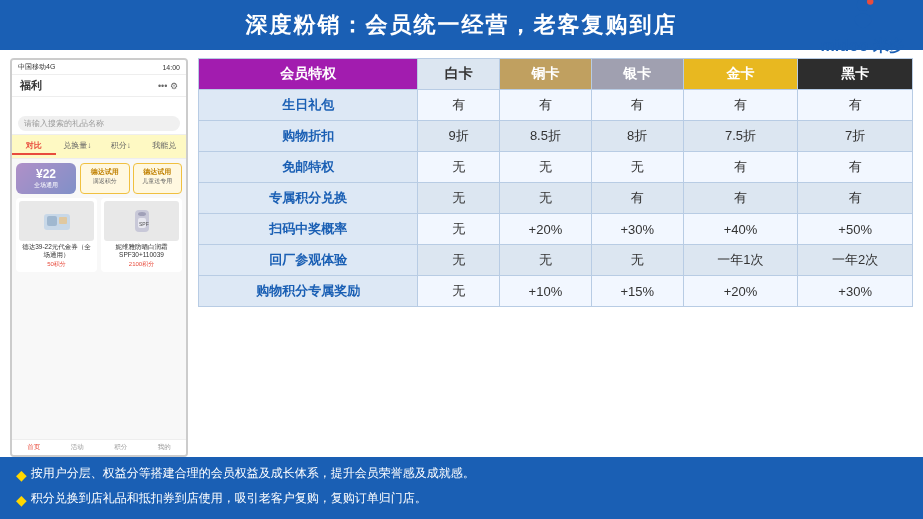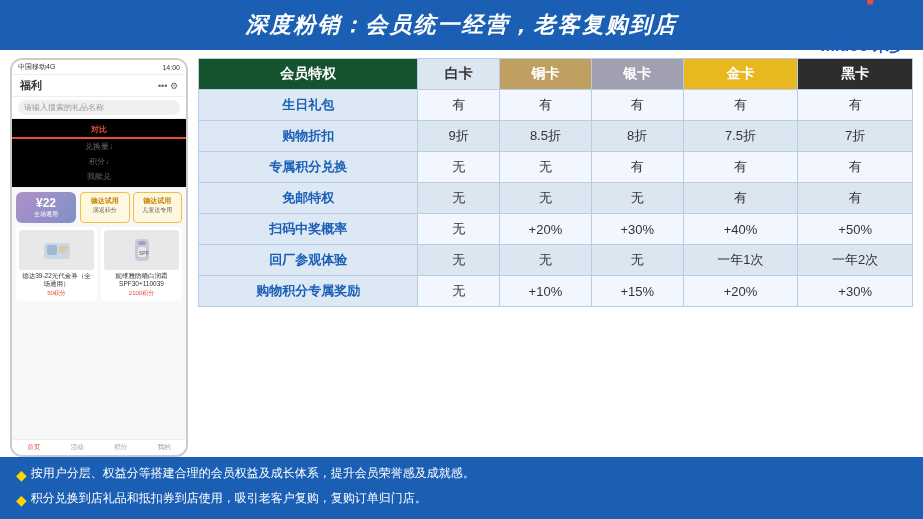--- a/index.html
+++ b/index.html
@@ -25,21 +25,20 @@
       background: #1a5fb4;
       text-align: center;
       padding: 10px 0;
       position: relative;
     }
     .header-title {
       color: #fff;
       font-size: 22px;
       font-weight: bold;
       letter-spacing: 2px;
-      font-style: italic;
     }
     .logo-area {
       position: absolute;
       right: 18px;
       top: 50%;
       transform: translateY(-50%);
       display: flex;
       flex-direction: column;
       align-items: center;
     }
@@ -60,21 +59,21 @@
       flex: 1;
       padding: 8px 10px 0 10px;
       gap: 10px;
     }
 
     
     .phone-mockup {
       width: 178px;
       flex-shrink: 0;
       background: #f5f5f5;
-      border-radius: 12px;
+      border-radius: 4px;
       border: 2px solid #ccc;
       overflow: hidden;
       display: flex;
       flex-direction: column;
       font-size: 9px;
     }
     .phone-status-bar {
       background: #fff;
       padding: 2px 6px;
       display: flex;
@@ -96,27 +95,27 @@
       background: #fff;
       padding: 3px 6px;
       border-bottom: 1px solid #eee;
     }
     .phone-search-bar {
       background: #f0f0f0;
       border-radius: 8px;
       padding: 2px 6px;
       font-size: 8px;
       color: #999;
+      margin-top: 16px;
     }
     .phone-tabs {
-      background: #000000;
+      background: #fef9c3;
       display: flex;
       padding: 3px 0;
       border-bottom: 1px solid #eee;
-      flex-direction: column;
     }
     .phone-tab {
       flex: 1;
       text-align: center;
       font-size: 8px;
       color: #666;
       padding: 2px 0;
     }
     .phone-tab.active {
       color: #e84c3d;
@@ -243,21 +242,21 @@
       background: #1a5fb4;
       color: #fff;
     }
 
     .privilege-table thead th {
       font-weight: bold;
       font-size: 14px;
     }
 
     .privilege-table thead th:first-child {
-      background: #14532d;
+      background: #a21caf;
       margin-top: 10px;
     }
 
     .col-white { background: #dce6f1; color: #333; margin-left: 6px; }
     .col-bronze { background: #c0a060; color: #fff; }
     .col-silver { background: #a0a0b0; color: #fff; }
     .col-gold { background: #e8b820; color: #fff; }
     .col-black { background: #2d2d2d; color: #fff; }
 
     .privilege-table tbody tr:nth-child(odd) {
@@ -411,32 +410,32 @@
           </tr>
           <tr>
             <td>购物折扣</td>
             <td>9折</td>
             <td>8.5折</td>
             <td>8折</td>
             <td>7.5折</td>
             <td>7折</td>
           </tr>
           <tr>
+            <td>免邮特权</td>
+            <td>无</td>
+            <td>无</td>
+            <td>无</td>
+            <td>有</td>
+            <td>有</td>
+          </tr>
+          <tr>
             <td>专属积分兑换</td>
             <td>无</td>
             <td>无</td>
             <td>有</td>
-            <td>有</td>
-            <td>有</td>
-          </tr>
-          <tr>
-            <td>免邮特权</td>
-            <td>无</td>
-            <td>无</td>
-            <td>无</td>
             <td>有</td>
             <td>有</td>
           </tr>
           <tr>
             <td>扫码中奖概率</td>
             <td>无</td>
             <td>+20%</td>
             <td>+30%</td>
             <td>+40%</td>
             <td>+50%</td>

